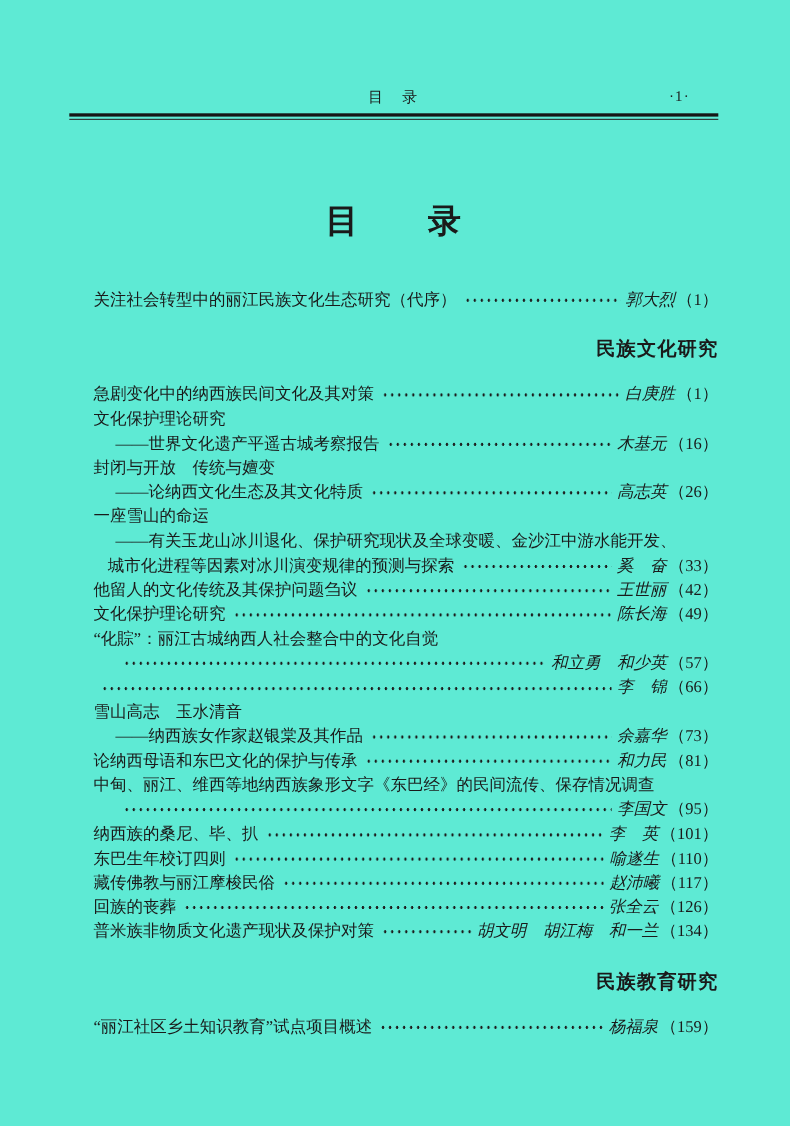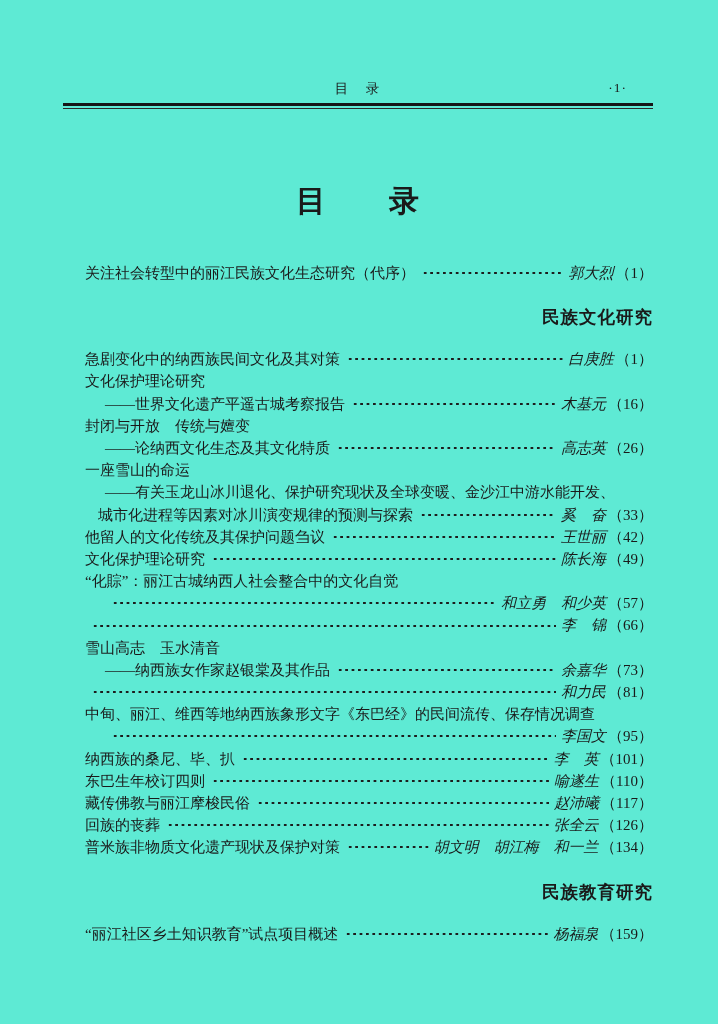--- a/index.html
+++ b/index.html
@@ -145,20 +145,21 @@
         <div class="toc-line ind-0">
           <span class="t">雪山高志　玉水清音</span>
         </div>
         <div class="toc-line ind-2">
           <span class="t">——纳西族女作家赵银棠及其作品</span>
           <span class="dots"></span>
           <span class="author">余嘉华</span>
           <span class="pagenum">（73）</span>
         </div>
         <div class="toc-line ind-0">
+          <span class="t">论纳西母语和东巴文化的保护与传承</span>
           <span class="dots"></span>
           <span class="author">和力民</span>
           <span class="pagenum">（81）</span>
         </div>
         <div class="toc-line ind-0">
           <span class="t">中甸、丽江、维西等地纳西族象形文字《东巴经》的民间流传、保存情况调查</span>
         </div>
         <div class="toc-line ind-2">
           <span class="t"></span>
           <span class="dots"></span>

